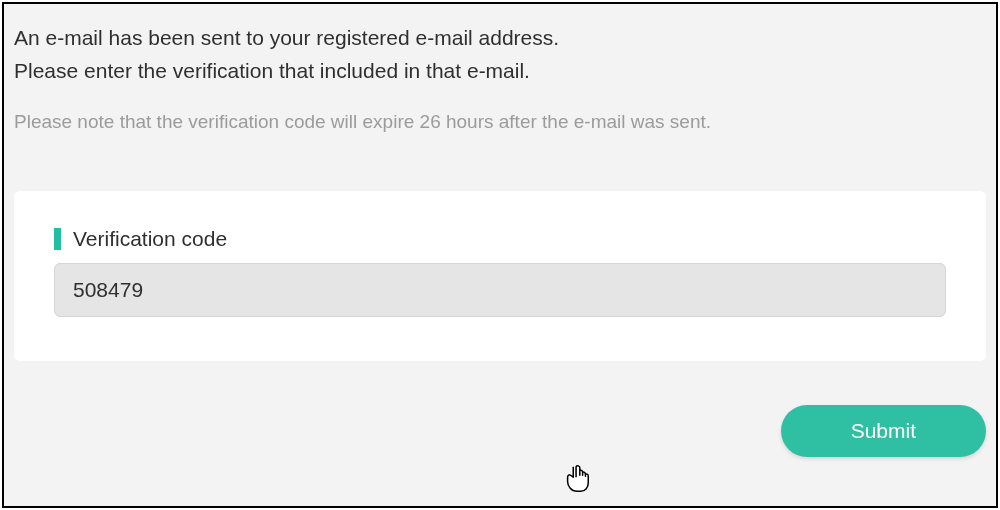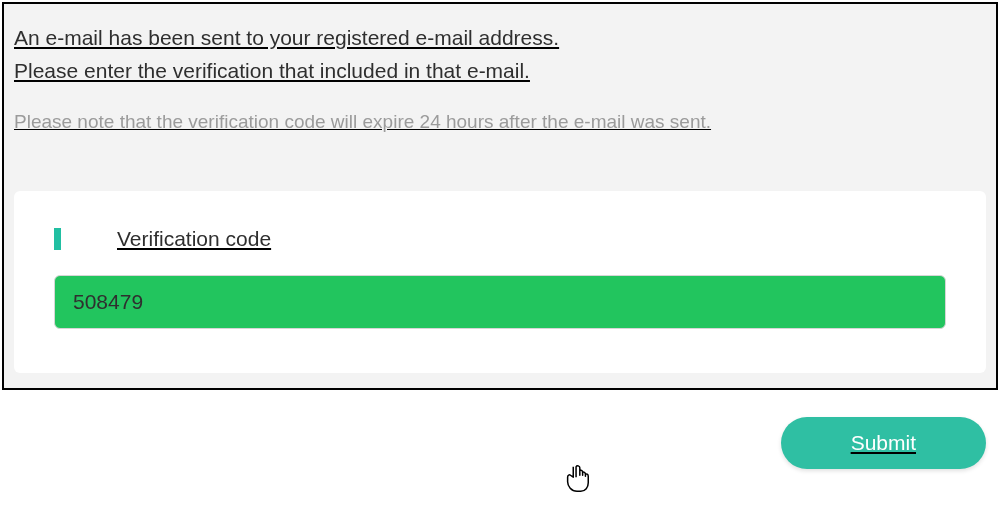--- a/index.html
+++ b/index.html
@@ -5,69 +5,67 @@
     * { box-sizing: border-box; margin: 0; padding: 0; }
     body {
       font-family: Arial, Helvetica, sans-serif;
       background: #fff;
       width: 1000px;
       height: 510px;
       overflow: hidden;
     }
     .frame {
       width: 996px;
-      height: 388px;
+      height: 506px;
       margin: 2px;
       border: 2px solid #000;
       background: #f3f3f3;
       position: relative;
       padding: 18px 10px 0 10px;
-      text-decoration: underline;
     }
     .msg-line {
       font-size: 21px;
       color: #2f2f2f;
       line-height: 1.55;
     }
     .note-line {
       margin-top: 24px;
       font-size: 19px;
       color: #9b9b9b;
     }
     .card {
       background: #fff;
       border-radius: 6px;
       margin-top: 58px;
       padding: 36px 40px 44px 40px;
     }
     .field-label-row {
       display: flex;
       align-items: center;
-      margin-bottom: 24px;
-      gap: 44px;
+      margin-bottom: 12px;
     }
     .accent-icon {
       display: inline-block;
       width: 7px;
       height: 22px;
       background: #21bfa2;
       margin-right: 12px;
     }
     .field-label {
       font-size: 21px;
       color: #2f2f2f;
     }
     .code-input {
       width: 100%;
       padding: 14px 18px;
       font-size: 21px;
       color: #2f2f2f;
       border: 1px solid #d6d6d6;
       border-radius: 6px;
-      background: #22c55e;
+      background: #e5e5e5;
       outline: none;
     }
     .submit-row {
       display: flex;
       justify-content: flex-end;
       margin-top: 44px;
     }
     .submit-btn {
       background: #2fbfa3;
       color: #fff;
@@ -88,21 +86,21 @@
     }
   </style>
 </head>
 <body>
 
 <div class="frame">
 
   <div class="msg-line">An e-mail has been sent to your registered e-mail address.</div>
   <div class="msg-line">Please enter the verification that included in that e-mail.</div>
 
-  <div class="note-line">Please note that the verification code will expire 24 hours after the e-mail was sent.</div>
+  <div class="note-line">Please note that the verification code will expire 26 hours after the e-mail was sent.</div>
 
   <div class="card">
     <div class="field-label-row">
       <span class="accent-icon"></span>
       <span class="field-label">Verification code</span>
     </div>
     <input type="text" class="code-input" value="508479" style="">
   </div>
 
   <div class="submit-row">

